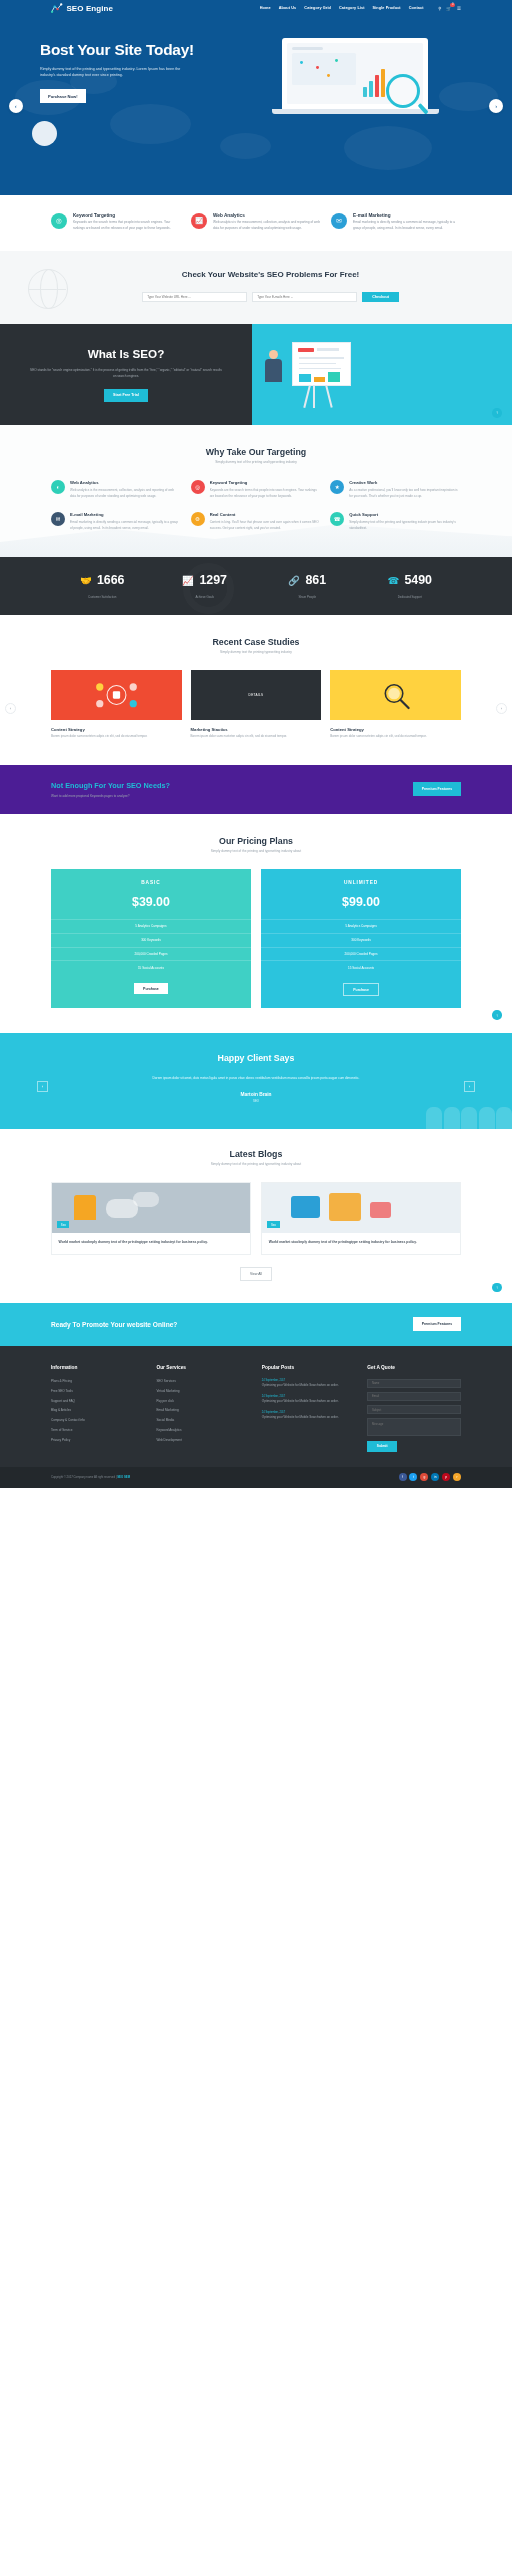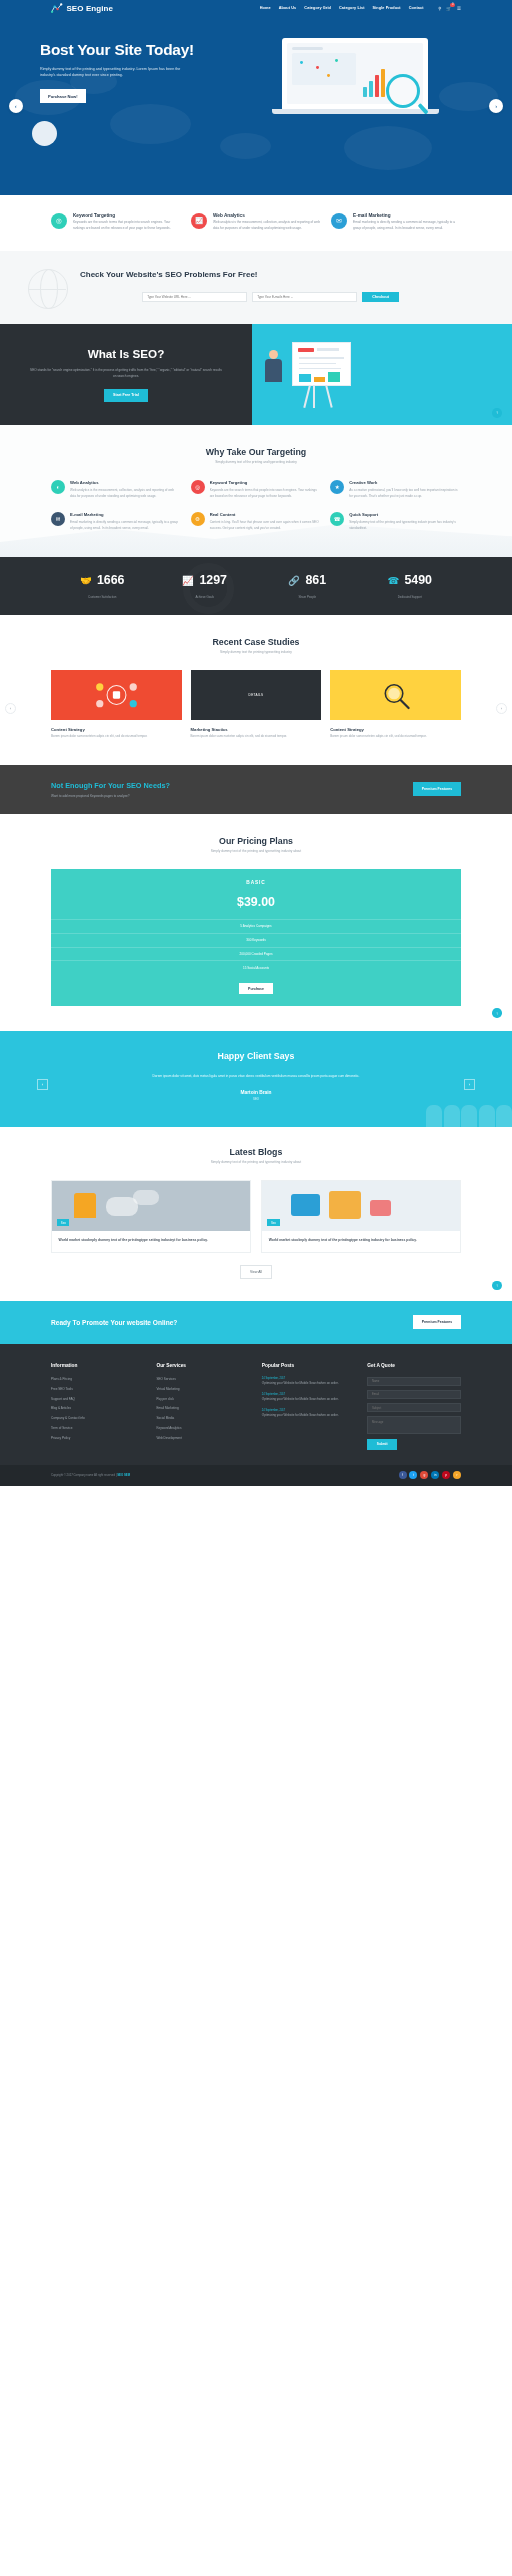--- a/index.html
+++ b/index.html
@@ -82,21 +82,21 @@
 
   
   .seocheck { background:#f5f7f8; padding:19px 0 22px; position:relative; overflow:hidden; }
   .globe {
     position:absolute; left:28px; top:17.6px; width:40px; height:40px;
     border:1px solid #e4e8ea; border-radius:50%;
   }
   .globe:before, .globe:after { content:''; position:absolute; border:1px solid #e4e8ea; border-radius:50%; }
   .globe:before { width:16px; height:38px; left:11px; top:-0.7px; }
   .globe:after { width:38px; height:0; left:-0.7px; top:19px; border-width:1px 0 0 0; border-radius:0; }
-  .seocheck h2 { font-size:8px; color:#2b3a4a; font-weight:bold; margin-bottom:12.4px; margin-left:29px; }
+  .seocheck h2 { font-size:8px; color:#2b3a4a; font-weight:bold; text-align:center; margin-bottom:12.4px; margin-left:29px; }
   .seoform { display:flex; gap:5.1px; justify-content:center; margin-left:29px; }
   .seoform input {
     border:0.7px solid #e1e6e9; background:#fff; height:10.2px; width:105px;
     font-size:3.1px; padding:0 4.4px; color:#9aa4ad; font-family:inherit;
   }
   .btn-cyan {
     background:#1fbcd6; color:#fff; border:none; font-size:3.7px; font-weight:bold;
     padding:0 10.2px; height:10.2px; cursor:pointer; font-family:inherit;
   }
 
@@ -148,21 +148,21 @@
   .case { flex:1; }
   .case-img { height:50px; position:relative; overflow:hidden; display:flex; align-items:center; justify-content:center; }
   .case h4 { font-size:4.2px; color:#2b3a4a; font-weight:bold; margin:6.6px 0 2.9px; }
   .case p { font-size:3px; line-height:1.85; color:#9aa4ad; }
   .case-badge { background:#2b3035; color:#fff; font-size:3.1px; padding:2.2px 5.1px; letter-spacing:0.3px; }
   .case-arrow { position:absolute; top:88px; width:11px; height:11px; background:#fff; border:0.7px solid #e8ecef; border-radius:50%; display:flex; align-items:center; justify-content:center; font-size:4.4px; color:#9aa4ad; cursor:pointer; }
   .ca-l { left:5.1px; }
   .ca-r { right:5.1px; }
 
   
-  .ctabar { background:#404040; padding:16px 0; }
+  .ctabar { background:#4c1d95; padding:16px 0; }
   .ctabar .inner { display:flex; align-items:center; justify-content:space-between; }
   .ctabar h3 { font-size:7.3px; color:#2b3a4a; font-weight:bold; margin-bottom:3.7px; }
   .ctabar h3 span { color:#1fbcd6; }
   .ctabar p { font-size:3.1px; color:#9aa4ad; }
   .btn-cyan-sm { background:#1fbcd6; color:#fff; font-size:3.5px; font-weight:bold; padding:5.1px 8.8px; border:none; cursor:pointer; white-space:nowrap; }
 
   
   .pricing { background:#fff; padding:22px 0 25px; position:relative; }
   .price-grid { display:flex; gap:10.2px; }
   .plan { flex:1; color:#fff; text-align:center; padding:11.7px 0 11.7px; }
@@ -509,20 +509,29 @@
       <div class="price-grid">
         <div class="plan" style="background:#3fd0c5">
           <div class="plan-name">BASIC</div>
           <div class="plan-price">$39.00</div>
           <div class="plan-feat">5 Analytics Campaigns</div>
           <div class="plan-feat">300 Keywords</div>
           <div class="plan-feat">200,000 Crawled Pages</div>
           <div class="plan-feat">15 Social Accounts</div>
           <button class="plan-btn">Purchase</button>
         </div>
+        <div class="plan" style="background:#2bc4dd">
+          <div class="plan-name">UNLIMITED</div>
+          <div class="plan-price">$99.00</div>
+          <div class="plan-feat">5 Analytics Campaigns</div>
+          <div class="plan-feat">300 Keywords</div>
+          <div class="plan-feat">200,000 Crawled Pages</div>
+          <div class="plan-feat">15 Social Accounts</div>
+          <button class="plan-btn ghost">Purchase</button>
+        </div>
       </div>
     </div>
     <div class="scroll-top" style="bottom:13px;">↑</div>
   </div>
 
   <div class="testi">
     <h2>Happy Client Says</h2>
     <p>Dorem ipsum dolor sit amet, duis metus ligula amet in purus vitae donec vestibulum vestibulum massa convallis ipsum porta augue cum dimonstic.</p>
     <div class="testi-name">Martoin Brain</div>
     <div class="testi-role">SEO</div>

